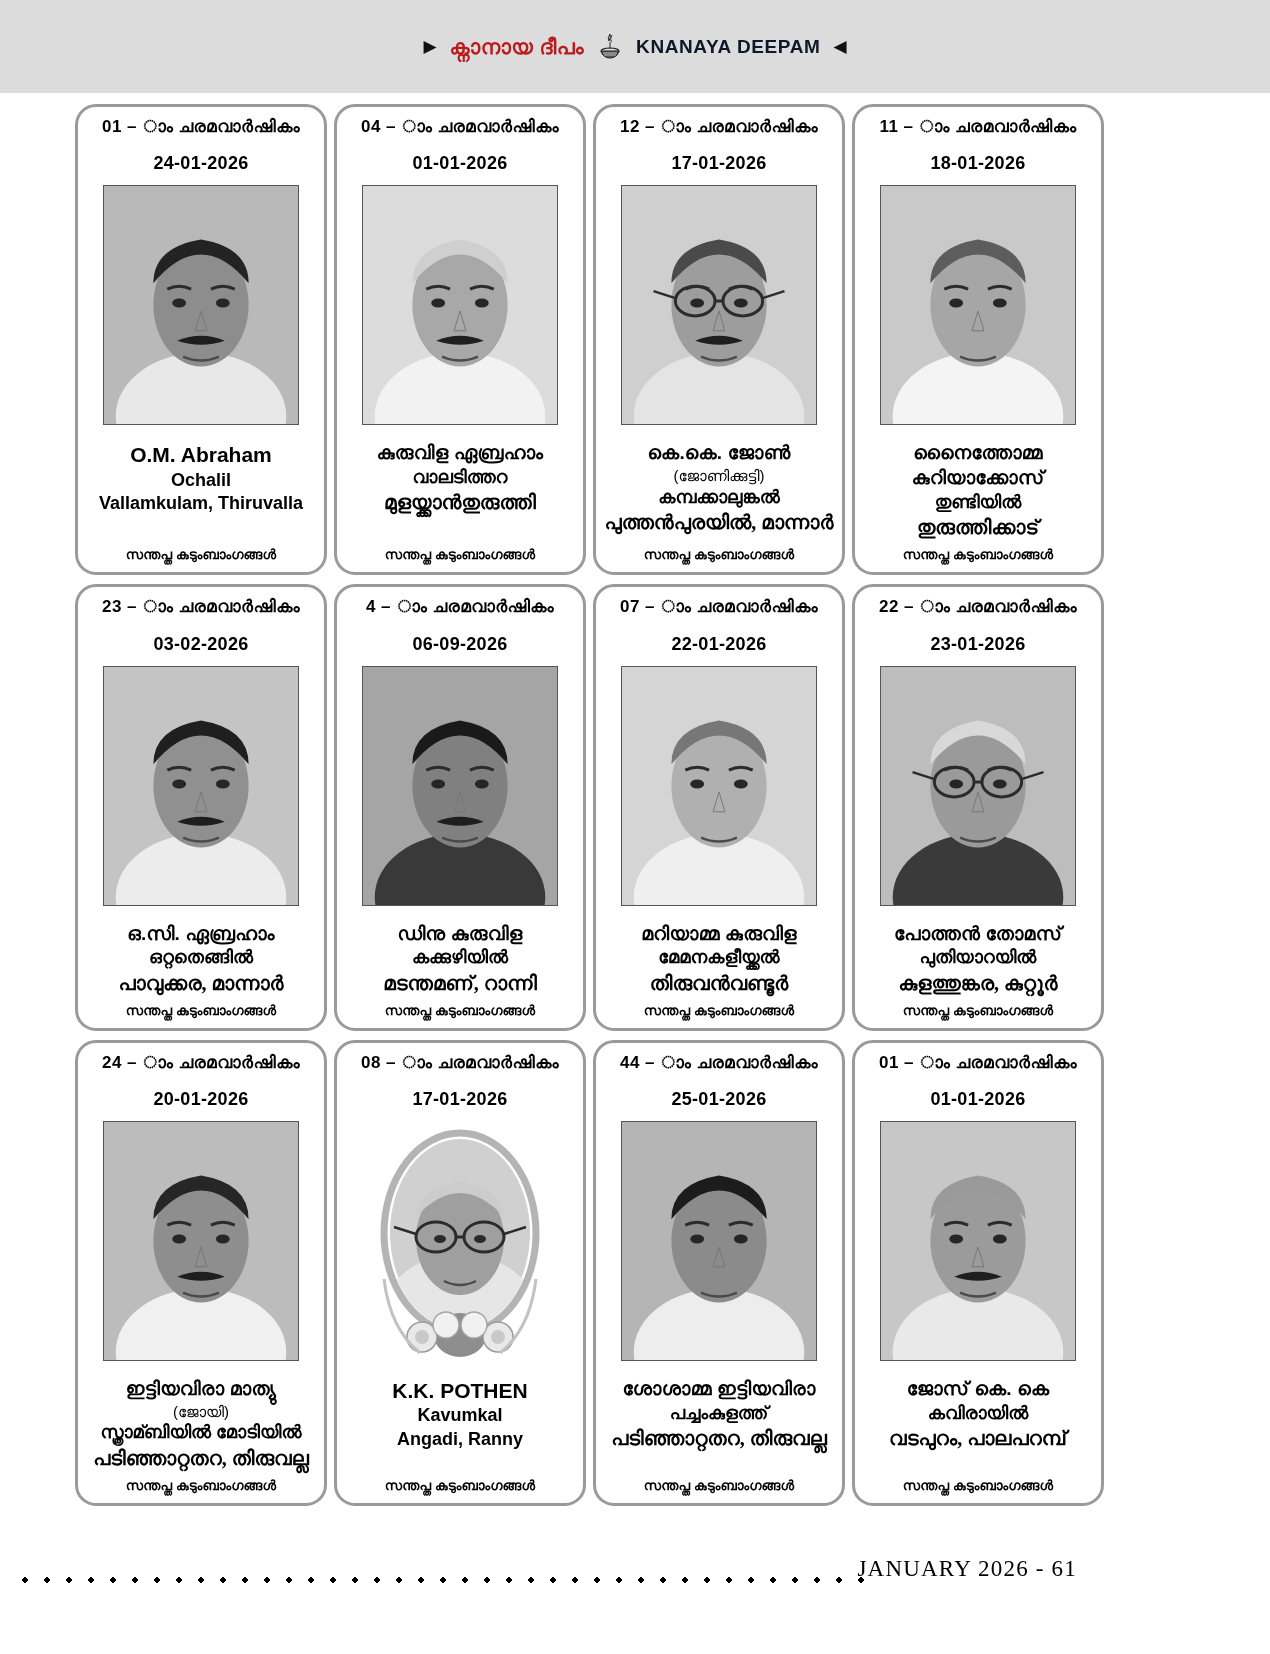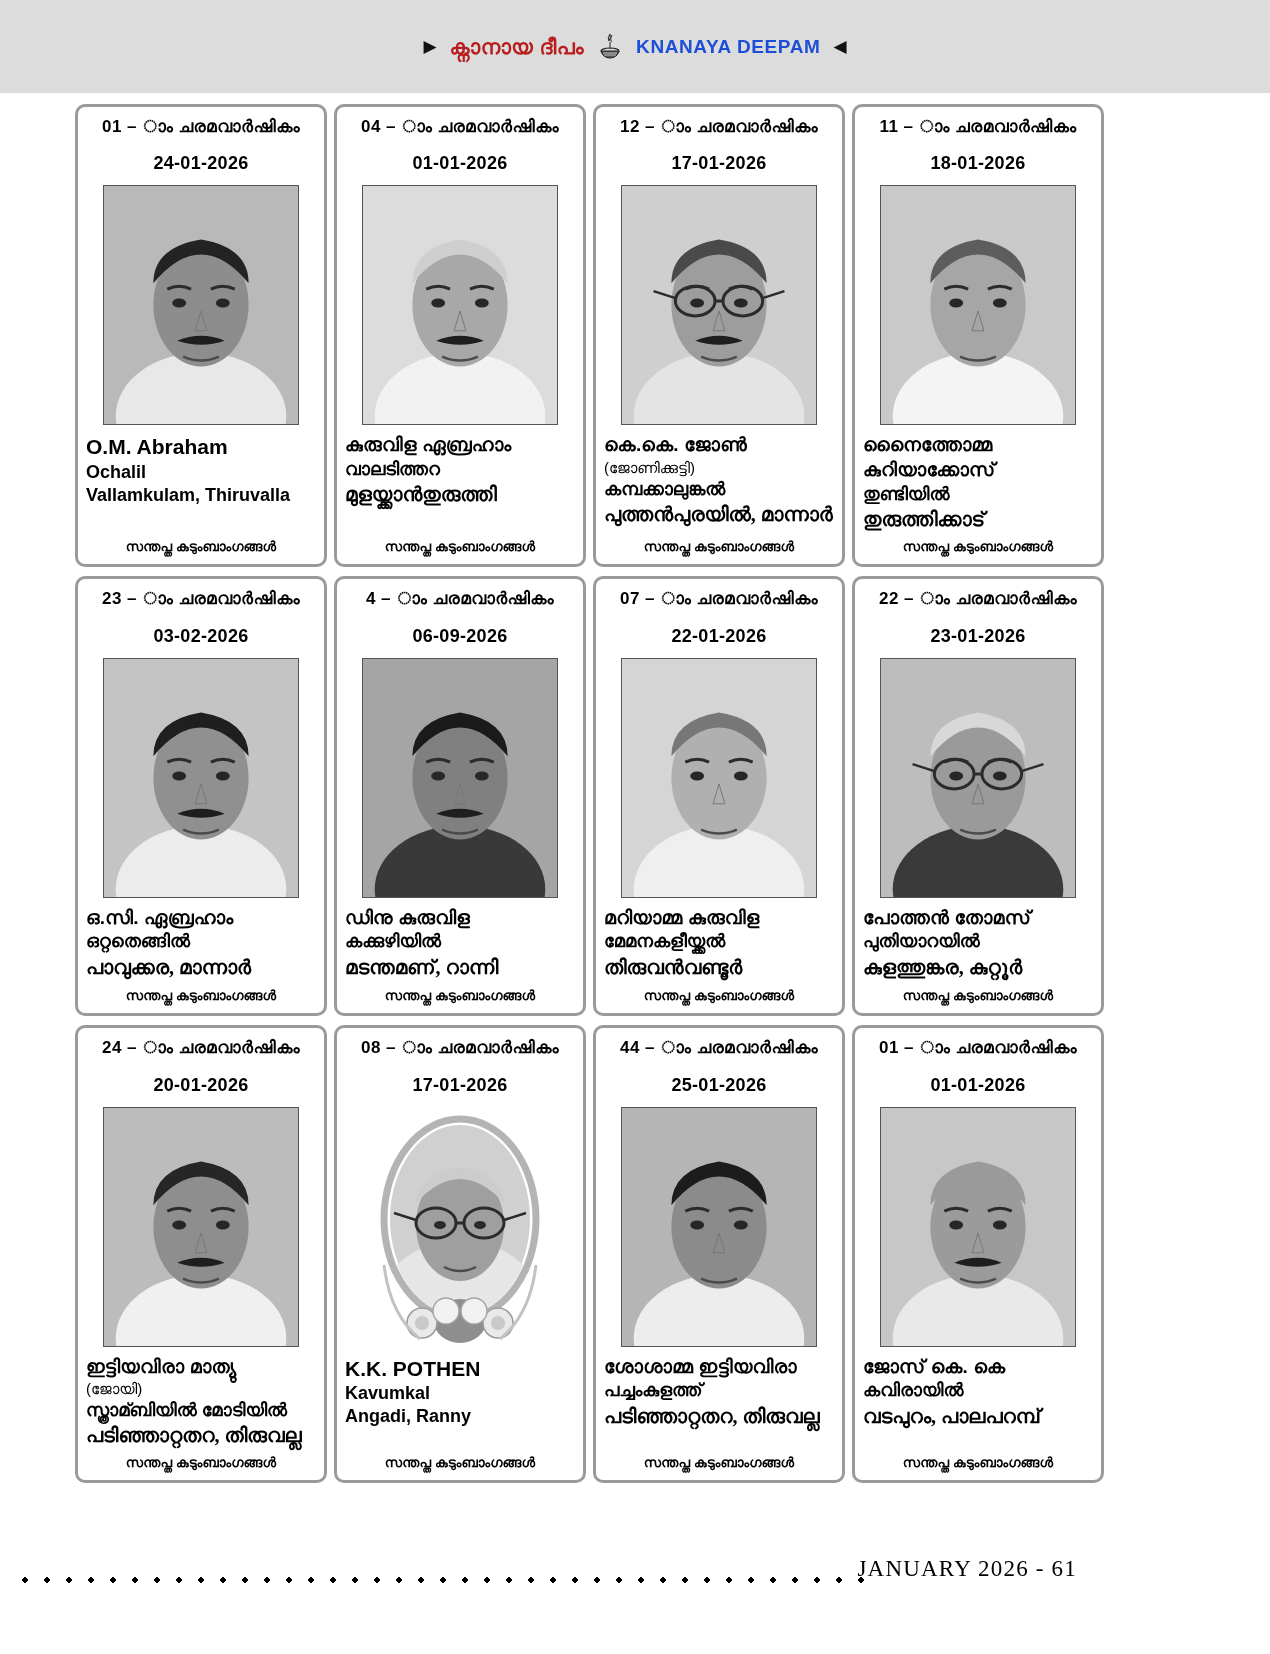--- a/index.html
+++ b/index.html
@@ -37,37 +37,37 @@
   .mast-lamp {
     width: 26px;
     height: 30px;
     position: relative;
     display: inline-block;
   }
   .mast-lamp svg { display: block; }
   .mast-eng {
     font-size: 19px;
     font-weight: bold;
-    color: #1d4ed8;
+    color: #0f172a;
     letter-spacing: 0.6px;
   }
 
   
   .grid {
     padding: 11px 75px 0 75px;
     display: grid;
     grid-template-columns: repeat(4, 252px);
     column-gap: 7px;
     row-gap: 9px;
   }
 
   
   .card {
     border: 3px solid #9a9a9a;
-    border-radius: 10px;
+    border-radius: 21px;
     background: #ffffff;
     padding: 10px 8px 9px 8px;
     display: flex;
     flex-direction: column;
     align-items: center;
     min-height: 440px;
   }
   .card-anniv {
     font-size: 17px;
     font-weight: bold;
@@ -99,23 +99,23 @@
   }
   .photo.oval-frame {
     border: none;
     background: #ffffff;
     width: 200px;
   }
   .photo svg { display: block; width: 100%; height: 100%; }
 
   
   .names {
-    margin-top: 8px;
+    margin-top: 16px;
     width: 100%;
-    text-align: left;
+    text-align: center;
     flex: 1 0 auto;
   }
   .nm {
     display: block;
     color: #000;
     line-height: 1.3;
   }
   .nm-main {
     font-size: 19px;
     font-weight: bold;

